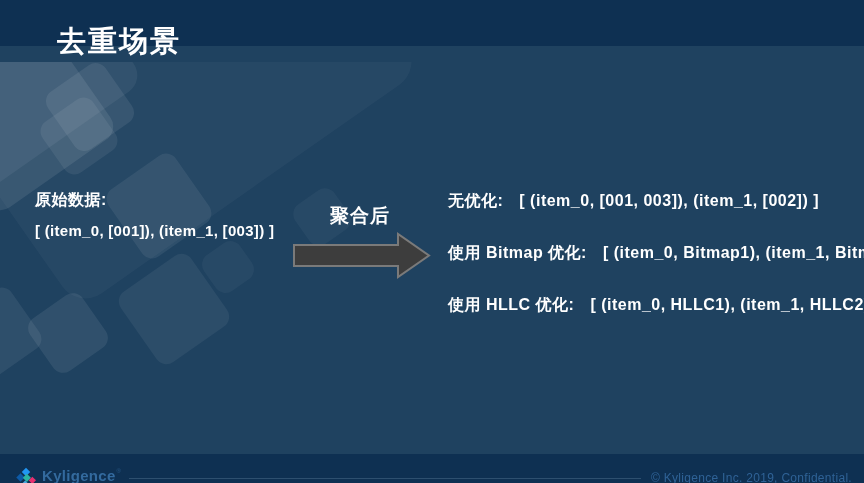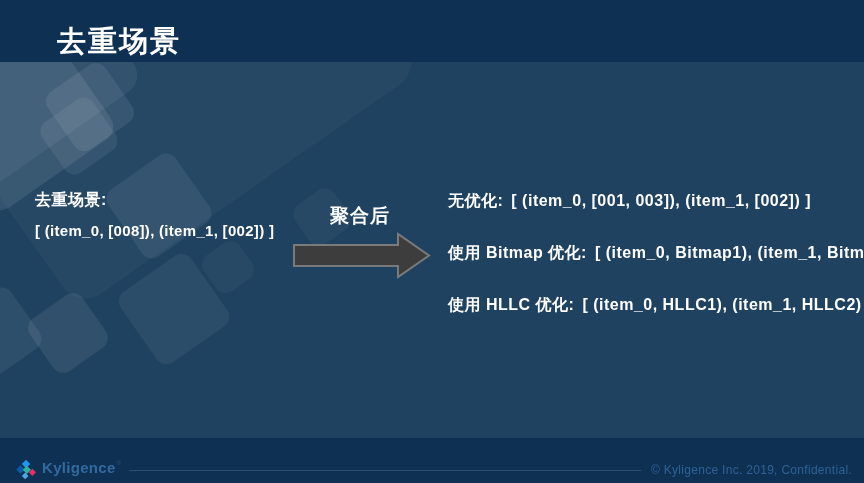--- a/index.html
+++ b/index.html
@@ -19,43 +19,43 @@
   .d3{left:55px;top:10px;width:70px;height:70px;background:rgba(255,255,255,0.08)!important;}
   .d4{left:48px;top:43px;width:62px;height:62px;background:rgba(255,255,255,0.07)!important;}
   .d5{left:118px;top:103px;width:82px;height:82px;background:rgba(255,255,255,0.07)!important;}
   .d6{left:36px;top:239px;width:64px;height:64px;background:rgba(255,255,255,0.08)!important;}
   .d7{left:131px;top:204px;width:86px;height:86px;background:rgba(255,255,255,0.06)!important;}
   .d8{left:-40px;top:235px;width:72px;height:72px;background:rgba(255,255,255,0.07)!important;}
   .d9{left:298px;top:131px;width:48px;height:48px;background:rgba(255,255,255,0.04)!important;}
   .d10{left:206px;top:183px;width:44px;height:44px;background:rgba(255,255,255,0.04)!important;}
 
   .header{
-    position:absolute;left:0;top:0;right:0;height:62px;
+    position:absolute;left:0;top:0;right:0;height:46px;
     background:var(--header_bg,#0e3052);z-index:2;
   }
   .title{
     position:absolute;left:57px;top:22px;
     font-size:29px;font-weight:bold;letter-spacing:2px;
     color:var(--title_text,#ffffff);
   }
 
   .content{position:absolute;inset:0;z-index:1;color:var(--body_text,#fff);font-weight:bold;}
   .left-block{position:absolute;left:35px;top:190px;}
   .src-label{font-size:16px;margin-bottom:10px;letter-spacing:0.5px;}
   .src-line{font-size:15px;margin-bottom:8px;letter-spacing:0.3px;line-height:20px;}
 
   .agg-label{position:absolute;left:330px;top:203px;font-size:19px;letter-spacing:1px;}
   .arrow-wrap{position:absolute;left:292px;top:229px;width:140px;height:50px;}
 
   .right-block{position:absolute;left:448px;top:191px;}
   .result-line{font-size:16px;letter-spacing:0.5px;line-height:20px;margin-bottom:32px;white-space:nowrap;}
-  .result-line .value{margin-left:8px;}
+  .result-line .value{margin-left:16px;}
 
   .footer{
-    position:absolute;left:0;right:0;bottom:0;height:45px;
+    position:absolute;left:0;right:0;bottom:0;height:29px;
     background:var(--footer_bg,#0e3052);z-index:2;
     display:flex;align-items:center;box-sizing:border-box;padding-top:19px;
   }
   .brand{display:flex;align-items:flex-start;margin-left:15px;}
   .brand-name{
     font-size:15px;font-weight:bold;letter-spacing:0.3px;
     color:var(--brand_text,#336a9e);margin-left:5px;line-height:20px;
   }
   .brand-reg{font-size:6px;color:var(--brand_text,#336a9e);opacity:.7;margin-left:1px;line-height:10px;}
   .footer-line{flex:1;height:1px;background:rgba(140,170,200,0.25);margin:0 10px 0 8px;}
@@ -83,22 +83,22 @@
     <div class="sq d10"></div>
   </div>
 
   <div class="header">
     <div class="title">去重场景</div>
   </div>
 
   <div class="content">
 
     <div class="left-block">
-      <div class="src-label">去重场景:</div>
-      <div class="src-line">[ (item_0, [008]), (item_1, [002]) ]</div>
+      <div class="src-label">原始数据:</div>
+      <div class="src-line">[ (item_0, [001]), (item_1, [003]) ]</div>
     </div>
 
     <div class="agg-label">聚合后</div>
 
     <div class="arrow-wrap">
       <svg width="140" height="50" viewBox="0 0 140 50">
         <polygon points="2,16 106,16 106,5 137,26.5 106,48 106,37 2,37" style="fill:var(--arrow_fill,#3d3d3d);stroke:var(--arrow_outline,#7a7a7a);stroke-width:2;stroke-linejoin:miter;"></polygon>
       </svg>
     </div>
 

